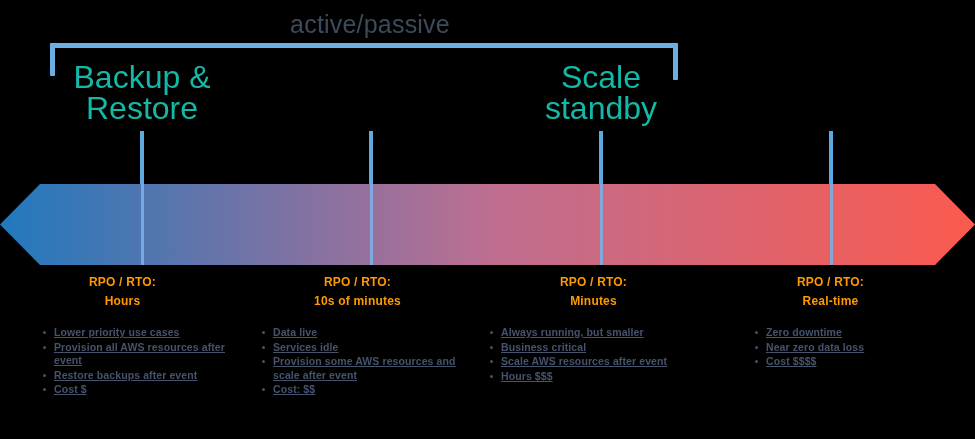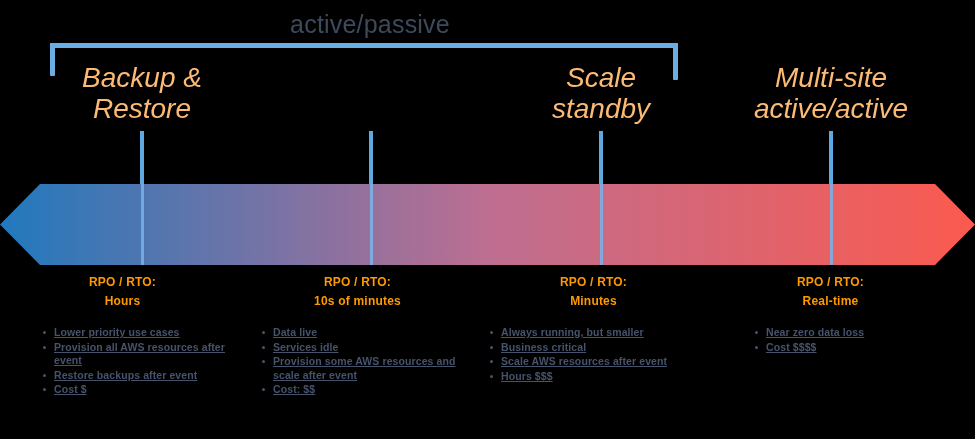--- a/index.html
+++ b/index.html
@@ -20,22 +20,22 @@
     background:#6aaee4;border-radius:1px;
   }
   .bracket-end{
     position:absolute;width:5px;background:#6aaee4;border-radius:1px;
   }
   .bracket-end.left {left:50px; top:43px; height:33px;}
   .bracket-end.right{left:673px;top:43px; height:37px;}
 
   
   .heading{
-    position:absolute;text-align:center;color:#fdba74;
-    font-size:28px;line-height:31px;white-space:pre-line;font-style:italic;
+    position:absolute;text-align:center;color:#14b8a6;
+    font-size:32px;line-height:31px;white-space:pre-line;
   }
   .h1{left:42px; top:62px; width:200px;}
   .h2{left:271px;top:90px; width:200px;}
   .h3{left:501px;top:62px; width:200px;}
   .h4{left:731px;top:62px; width:200px;}
 
   
   .connector{
     position:absolute;width:4px;background:#5fa8e0;
   }
@@ -89,22 +89,20 @@
 
   <div class="bracket-label">active/passive</div>
   <div class="bracket-top"></div>
   <div class="bracket-end left"></div>
   <div class="bracket-end right"></div>
 
   <div class="heading h1">Backup &amp;
 Restore</div>
   <div class="heading h3">Scale
 standby</div>
-  <div class="heading h4">Multi-site
-active/active</div>
 
   <div class="connector c1"></div>
   <div class="connector c2"></div>
   <div class="connector c3"></div>
   <div class="connector c4"></div>
 
   <div class="band">
     <svg width="975" height="81" viewBox="0 0 975 81" xmlns="http://www.w3.org/2000/svg">
       <defs>
         <linearGradient id="specGrad" x1="0" y1="0" x2="1" y2="0">
@@ -152,18 +150,19 @@
         <li>Business critical</li>
         <li>Scale AWS resources after event</li>
         <li>Hours $$$</li>
       </ul>
   </div>
 
   <div class="col col4">
     <div class="rpo">RPO / RTO:
 Real-time</div>
     <ul class="bullets">
+        <li>Zero downtime</li>
         <li>Near zero data loss</li>
         <li>Cost $$$$</li>
       </ul>
   </div>
 
 </div>
 
 </body></html>

